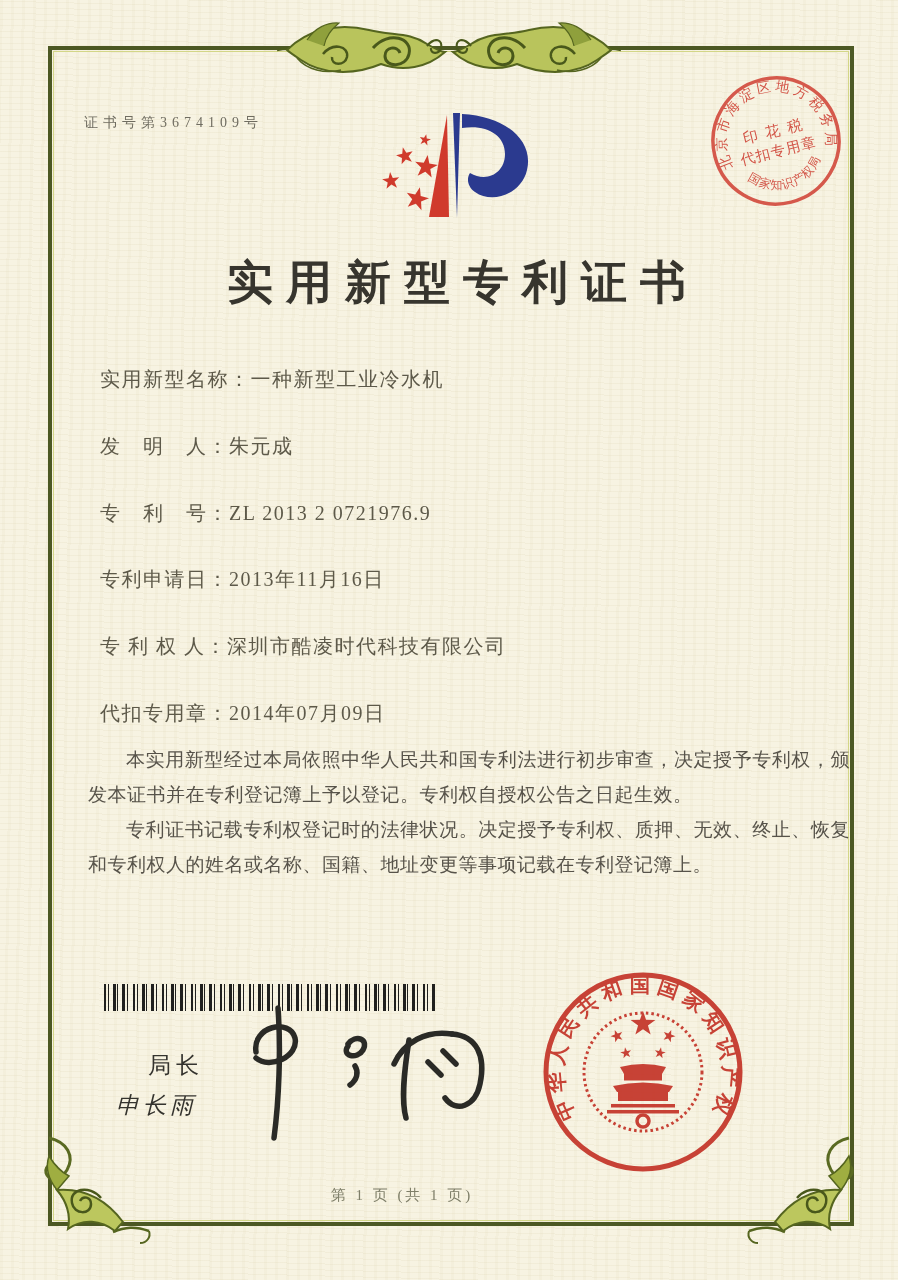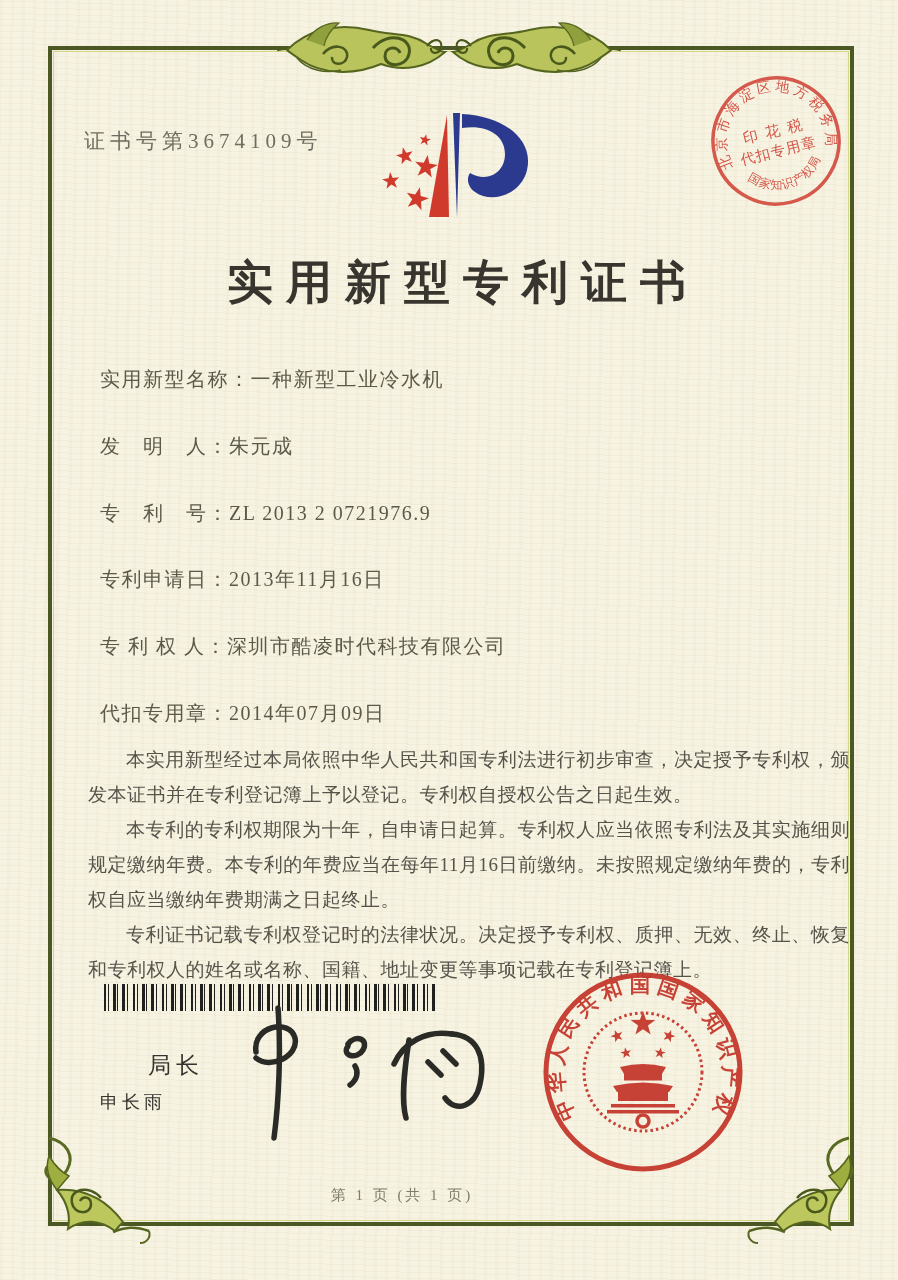--- a/index.html
+++ b/index.html
@@ -18,21 +18,21 @@
   .frame{
     position:absolute;left:48px;top:46px;width:806px;height:1180px;
     box-sizing:border-box;border:4px solid #4c5823;
   }
   .frame-inner{position:absolute;inset:1px;border:1px solid #d3d687;}
   .ornament-top{position:absolute;left:277px;top:10px;width:344px;height:84px;}
   .ornament-corner{position:absolute;width:120px;height:120px;}
   .corner-br{left:745px;top:1136px;}
   .corner-bl{left:33px;top:1136px;transform:scaleX(-1);}
   .cert-number{
-    position:absolute;left:84px;top:127px;font-size:21px;letter-spacing:5px;
+    position:absolute;left:84px;top:114px;font-size:14px;letter-spacing:5px;
     color:#6f6c60;
   }
   .logo{position:absolute;left:336px;top:101px;width:230px;height:135px;}
   .stamp-top{
     position:absolute;left:705px;top:70px;width:142px;height:142px;
     transform:rotate(-14deg);opacity:0.9;
   }
   .title{
     position:absolute;left:0;top:238px;width:898px;margin:14px;text-align:center;
     font-size:46px;font-weight:700;letter-spacing:13px;color:#37352e;
@@ -54,22 +54,22 @@
       repeating-linear-gradient(90deg,
         #20201e 0 2px, transparent 2px 4px,
         #20201e 4px 5px, transparent 5px 9px,
         #20201e 9px 12px, transparent 12px 13px,
         #20201e 13px 14px, transparent 14px 18px,
         #20201e 18px 21px, transparent 21px 23px,
         #20201e 23px 24px, transparent 24px 29px);
   }
   .signer-title{position:absolute;left:112px;top:1050px;font-size:23px;color:#34332e;
     letter-spacing:5px;font-family:"Liberation Sans","DejaVu Sans",sans-serif;margin-left:36px;}
-  .signer-name{position:absolute;left:100px;top:1090px;font-size:18px;color:#34332e;
-    letter-spacing:4px;font-family:"Liberation Sans","DejaVu Sans",sans-serif;}
+  .signer-name{position:absolute;left:116px;top:1090px;font-size:23px;color:#34332e;
+    letter-spacing:4px;font-family:"Liberation Sans","DejaVu Sans",sans-serif;font-style:italic;}
   .signature{position:absolute;left:228px;top:1000px;width:268px;height:145px;}
   .stamp-bottom{position:absolute;left:537px;top:966px;width:212px;height:212px;opacity:0.95;}
   .stamp-date{
     position:absolute;left:545px;top:1118px;font-size:21px;color:#c23a2e;
     letter-spacing:1px;white-space:nowrap;z-index:5;
   }
   .page-footer{
     position:absolute;left:0;top:1186px;width:804px;text-align:center;
     font-size:15px;color:#7e7e68;letter-spacing:3px;
   }
@@ -151,21 +151,20 @@
 
   <div class="field f1"><span>发　明　人：</span><span>朱元成</span></div>
   <div class="field f0"><span>实用新型名称：</span><span>一种新型工业冷水机</span></div>
   <div class="field f2"><span>专　利　号：</span><span>ZL 2013 2 0721976.9</span></div>
   <div class="field f3"><span>专利申请日：</span><span>2013年11月16日</span></div>
   <div class="field f4"><span>专 利 权 人：</span><span>深圳市酷凌时代科技有限公司</span></div>
   <div class="field f5"><span>代扣专用章：</span><span>2014年07月09日</span></div>
 
   <div class="paragraphs">
     <p>本实用新型经过本局依照中华人民共和国专利法进行初步审查，决定授予专利权，颁发本证书并在专利登记簿上予以登记。专利权自授权公告之日起生效。</p>
-    <p>本专利的专利权期限为十年，自申请日起算。专利权人应当依照专利法及其实施细则规定缴纳年费。本专利的年费应当在每年11月16日前缴纳。未按照规定缴纳年费的，专利权自应当缴纳年费期满之日起终止。</p>
     <p>专利证书记载专利权登记时的法律状况。决定授予专利权、质押、无效、终止、恢复和专利权人的姓名或名称、国籍、地址变更等事项记载在专利登记簿上。</p>
   </div>
 
   <div class="barcode"></div>
 
   <div class="signer-title">局长</div>
   <div class="signer-name">申长雨</div>
 
   <svg class="signature" viewBox="0 0 268 145">
     <g fill="none" stroke="#2a2a26" stroke-width="5.5" stroke-linecap="round" stroke-linejoin="round">

